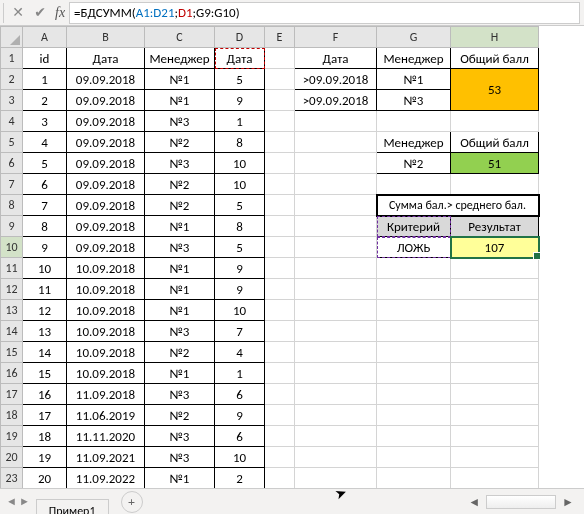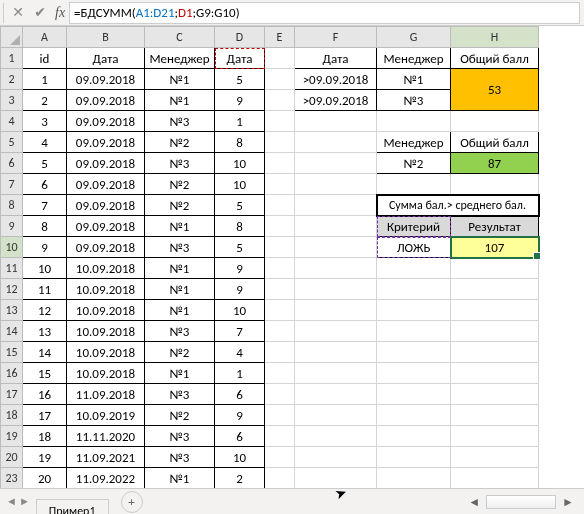--- a/index.html
+++ b/index.html
@@ -301,21 +301,21 @@
         </tr>
         <tr>
           <th>6</th>
           <td class="bcell" style="border-left: 1px dashed rgb(0, 112, 192);">5</td>
           <td class="bcell">09.09.2018</td>
           <td class="bcell">№3</td>
           <td class="bcell" style="border-right: 1px dashed rgb(0, 112, 192);">10</td>
           <td></td>
           <td></td>
           <td class="bcell">№2</td>
-          <td class="green bcell">87</td>
+          <td class="green bcell">51</td>
         </tr>
         <tr>
           <th>7</th>
           <td class="bcell" style="border-left: 1px dashed rgb(0, 112, 192);">6</td>
           <td class="bcell">09.09.2018</td>
           <td class="bcell">№2</td>
           <td class="bcell" style="border-right: 1px dashed rgb(0, 112, 192);">10</td>
           <td></td>
           <td></td>
           <td></td>
@@ -426,21 +426,21 @@
           <td class="bcell">№3</td>
           <td class="bcell" style="border-right: 1px dashed rgb(0, 112, 192);">6</td>
           <td></td>
           <td></td>
           <td></td>
           <td></td>
         </tr>
         <tr>
           <th>18</th>
           <td class="bcell" style="border-left: 1px dashed rgb(0, 112, 192);">17</td>
-          <td class="bcell">10.09.2019</td>
+          <td class="bcell">11.06.2019</td>
           <td class="bcell">№2</td>
           <td class="bcell" style="border-right: 1px dashed rgb(0, 112, 192);">9</td>
           <td></td>
           <td></td>
           <td></td>
           <td></td>
         </tr>
         <tr>
           <th>19</th>
           <td class="bcell" style="border-left: 1px dashed rgb(0, 112, 192);">18</td>

